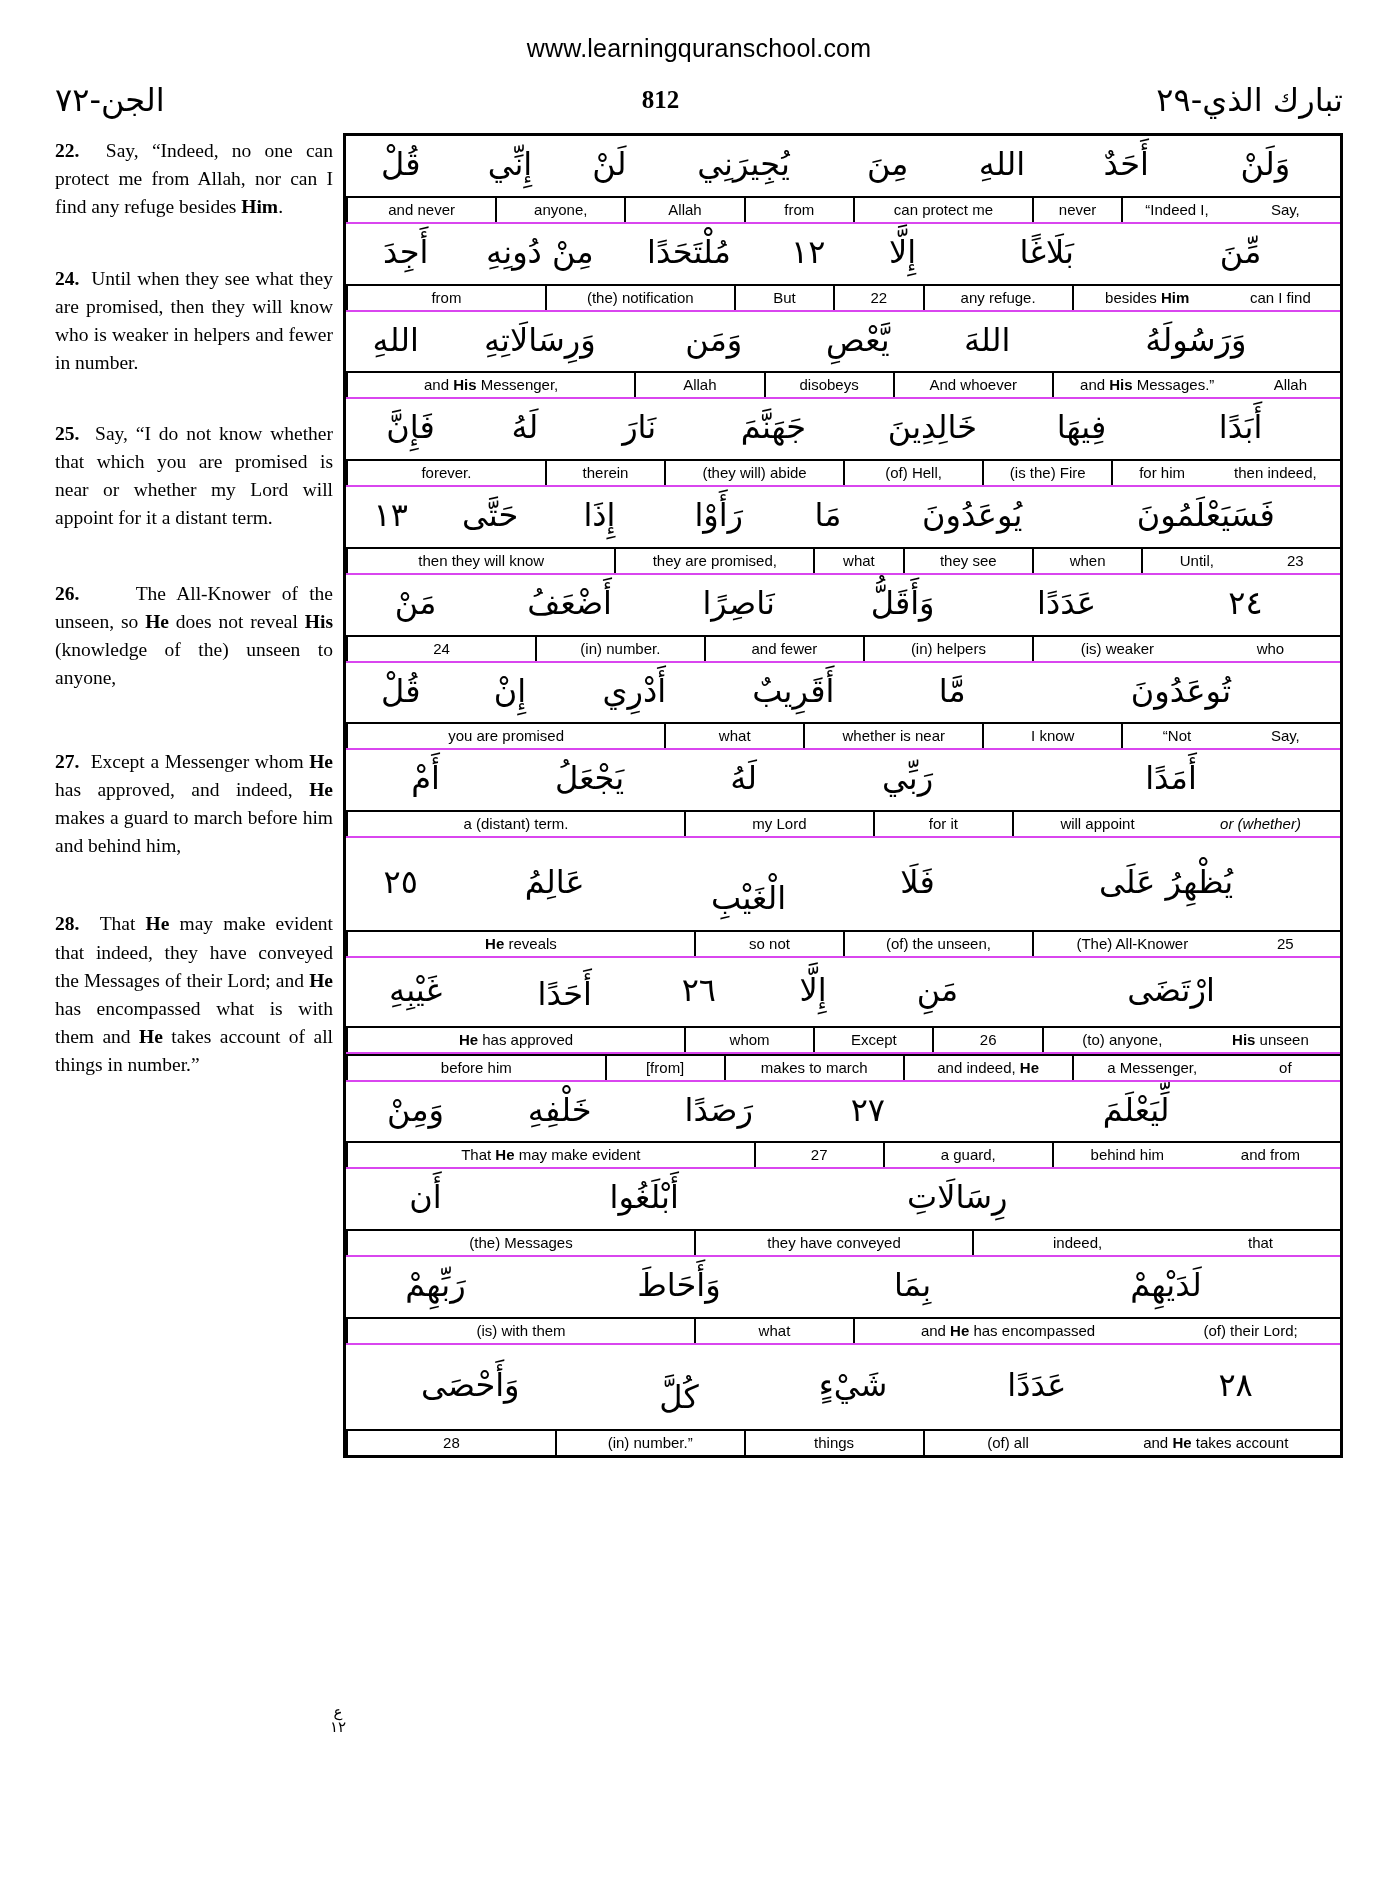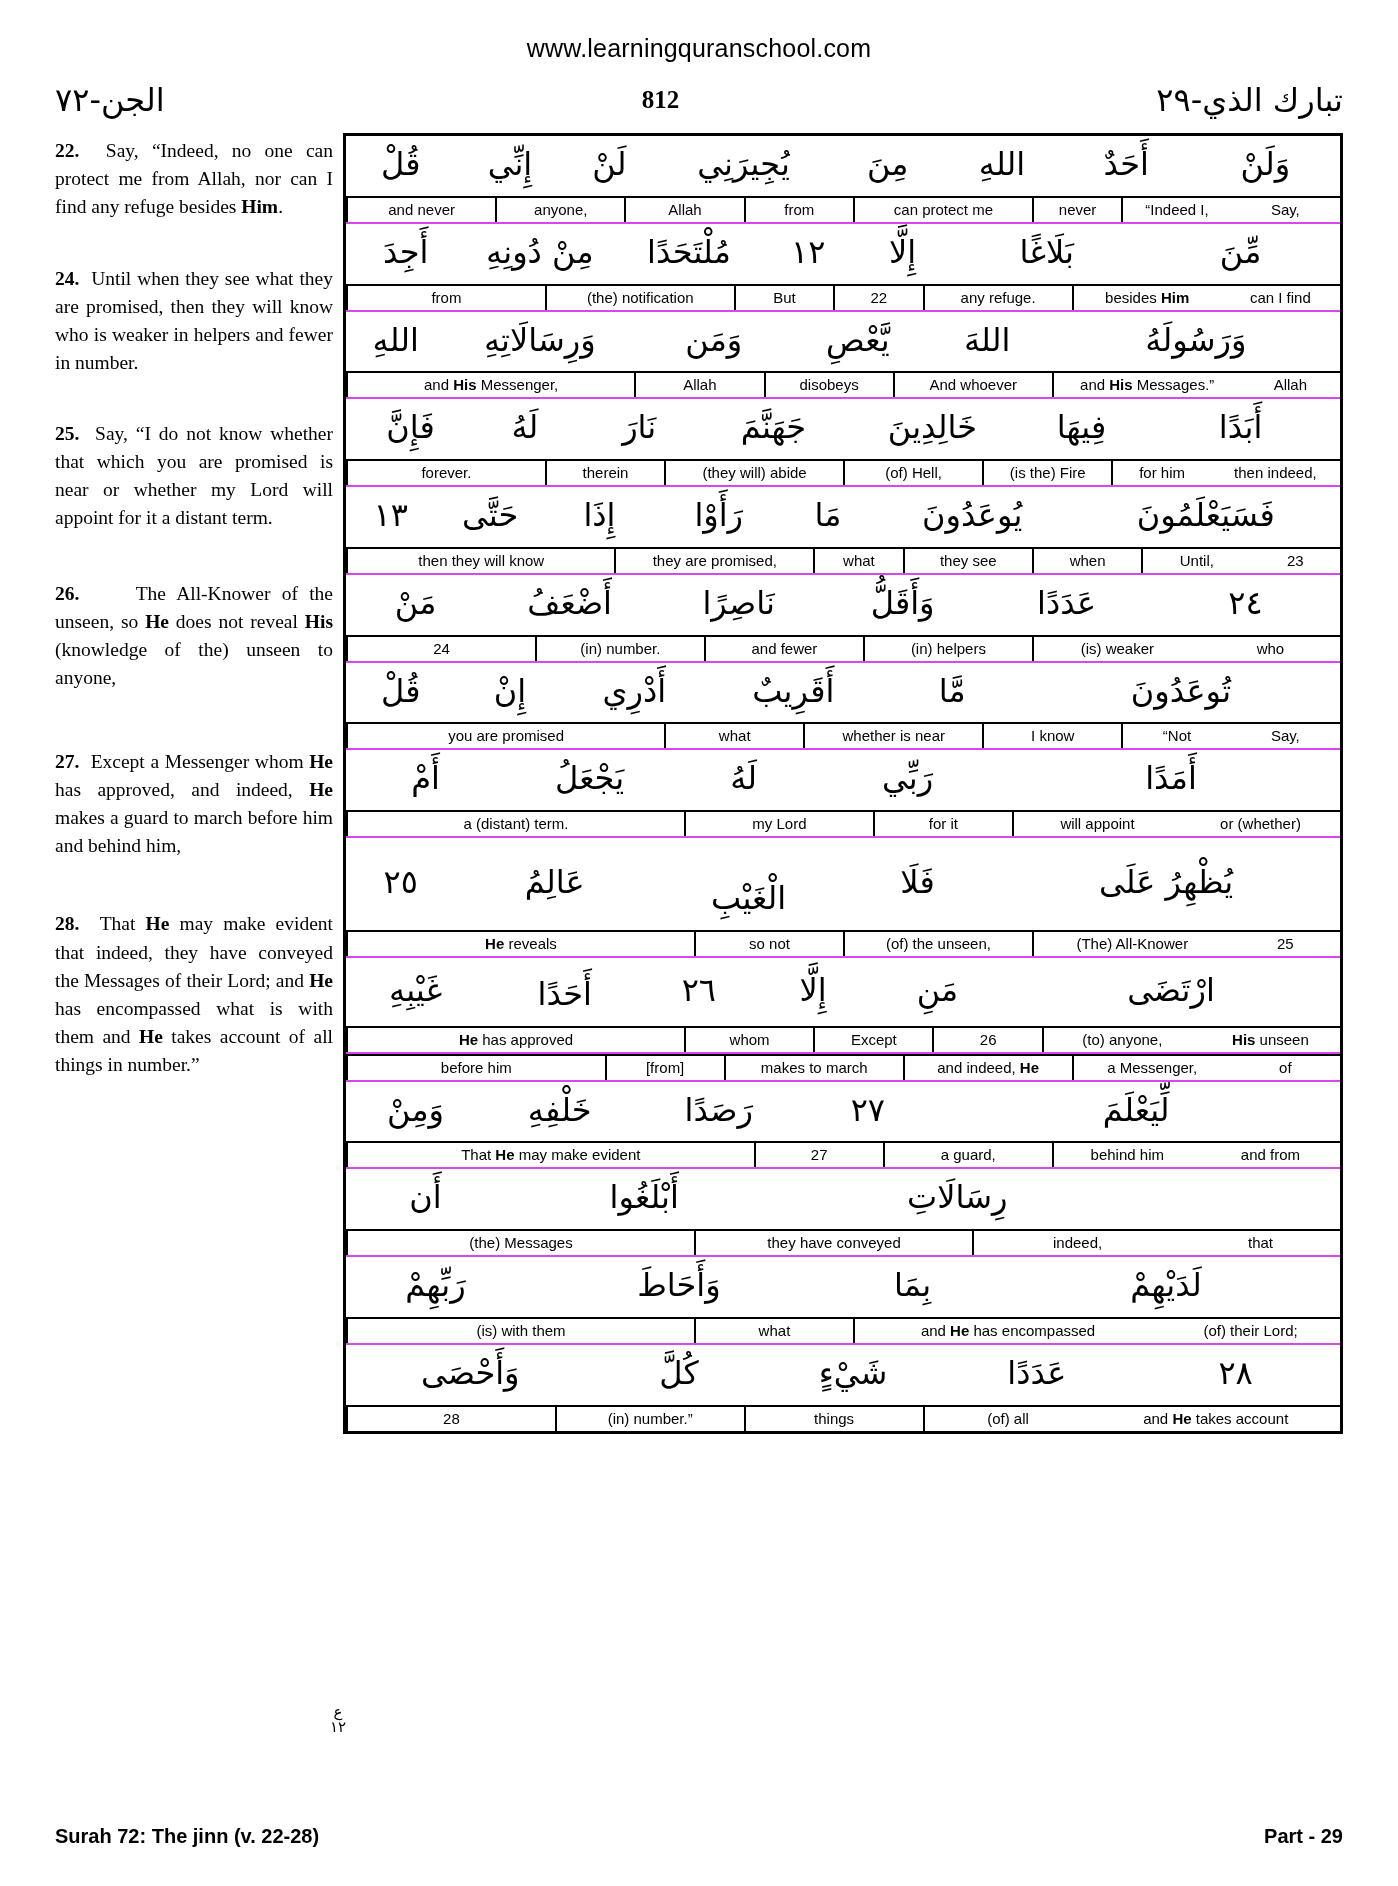--- a/index.html
+++ b/index.html
@@ -316,21 +316,21 @@
         </div>
         <div class="line">
           <div class="ar-row">
             <div class="ar-cell" style="width: 16%;">أَمْ</div>
             <div class="ar-cell" style="width: 17%;">يَجْعَلُ</div>
             <div class="ar-cell" style="width: 14%;">لَهُ</div>
             <div class="ar-cell" style="width: 19%;">رَبِّي</div>
             <div class="ar-cell" style="width: 34%;">أَمَدًا</div>
           </div>
           <div class="en-row">
-            <div class="en-cell" style="width: 16%;">or (whether)</div>
+            <div class="en-cell" style="width: 16%; font-style: italic;">or (whether)</div>
             <div class="en-cell" style="width: 17%;">will appoint</div>
             <div class="en-cell" style="width: 14%;">for it</div>
             <div class="en-cell" style="width: 19%;">my Lord</div>
             <div class="en-cell" style="width: 34%;">a (distant) term.</div>
           </div>
         </div>
         <div class="line">
           <div class="ar-row">
             <div class="ar-cell" style="width: 11%;">٢٥</div>
             <div class="ar-cell" style="width: 20%;">عَالِمُ</div>
@@ -413,21 +413,21 @@
           <div class="en-row">
             <div class="en-cell" style="width: 18%;">(of) their Lord;</div>
             <div class="en-cell" style="width: 31%;">and <b>He</b> has encompassed</div>
             <div class="en-cell" style="width: 16%;">what</div>
             <div class="en-cell" style="width: 35%;">(is) with them</div>
           </div>
         </div>
         <div class="line">
           <div class="ar-row">
             <div class="ar-cell" style="width: 25%;">وَأَحْصَى</div>
-            <div class="ar-cell" style="width: 17%;">كُلَّ</div>
+            <div class="ar-cell" style="width: 17%; margin-top: 24px;">كُلَّ</div>
             <div class="ar-cell" style="width: 18%;">شَيْءٍ</div>
             <div class="ar-cell" style="width: 19%;">عَدَدًا</div>
             <div class="ar-cell" style="width: 21%;">٢٨</div>
           </div>
           <div class="en-row">
             <div class="en-cell" style="width: 25%;">and <b>He</b> takes account</div>
             <div class="en-cell" style="width: 17%;">(of) all</div>
             <div class="en-cell" style="width: 18%;">things</div>
             <div class="en-cell" style="width: 19%;">(in) number.”</div>
             <div class="en-cell" style="width: 21%;">28</div>
@@ -435,18 +435,14 @@
         </div>
       </div>
 
   </div>
 
   <div class="side-mark">
     <div>ع</div>
     <div>١٢</div>
   </div>
 
-  <div class="footer">
-    <div>Surah 72: The jinn (v. 22-28)</div>
-    <div>Part - 29</div>
-  </div>
 
 </div>
 
 </body></html>

